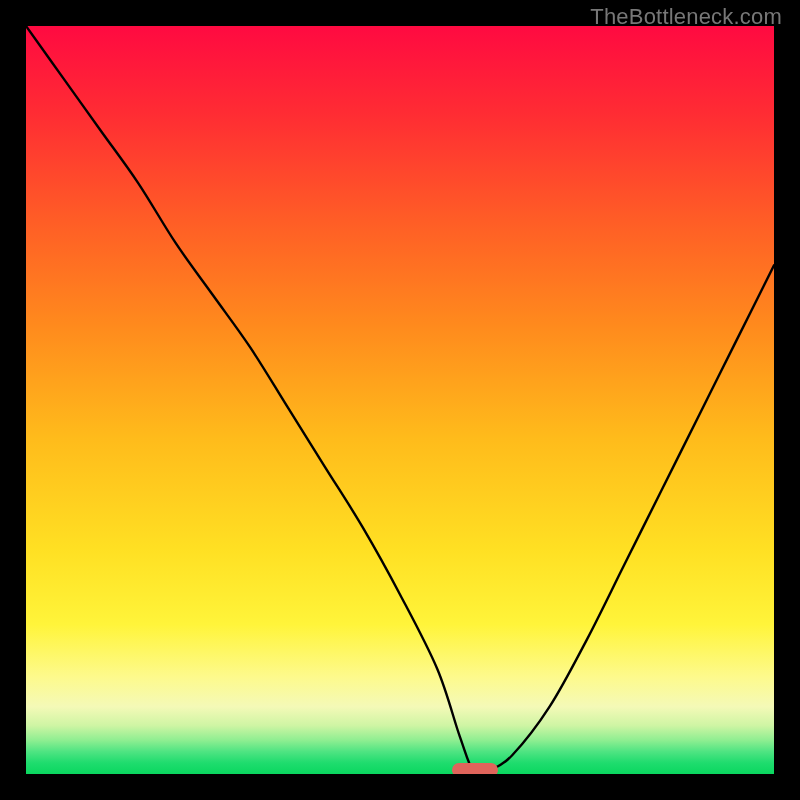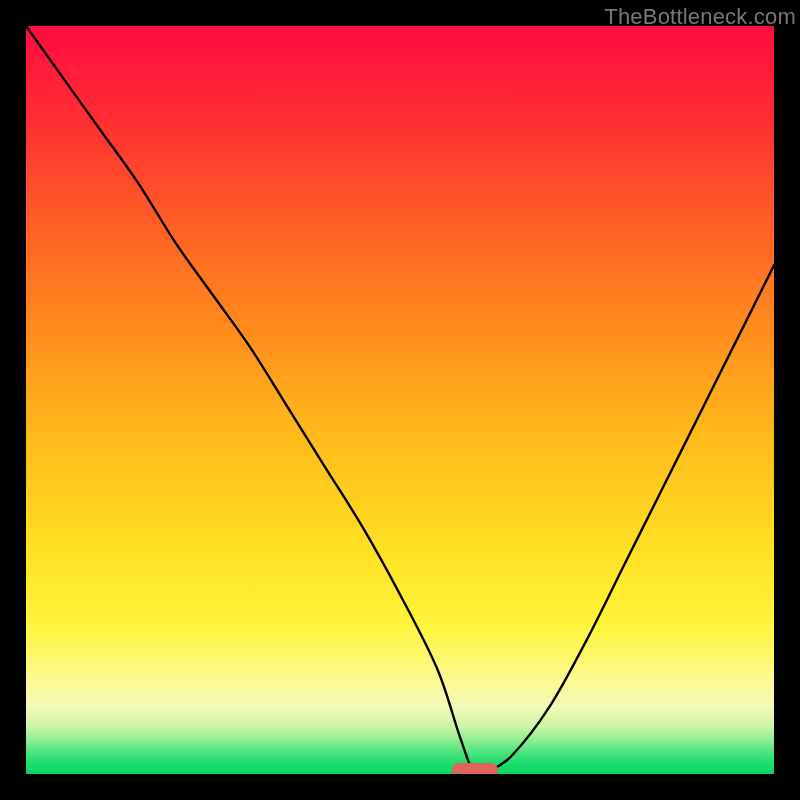--- a/index.html
+++ b/index.html
@@ -13,21 +13,21 @@
   }
   .outer {
     position: relative;
     width: 800px;
     height: 800px;
     background: #000;
   }
   .watermark {
     position: absolute;
     top: 4px;
-    right: 4px;
+    right: 18px;
     color: #777;
     font-size: 22px;
     font-weight: 500;
     letter-spacing: 0.2px;
     z-index: 50;
   }
   .plot-area {
     position: absolute;
     left: 26px;
     top: 26px;

